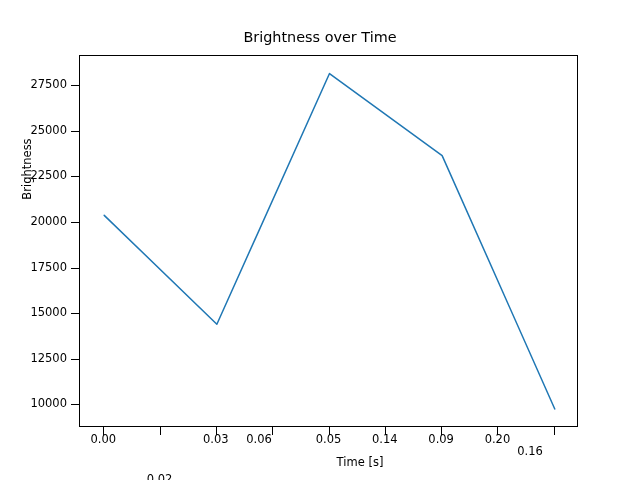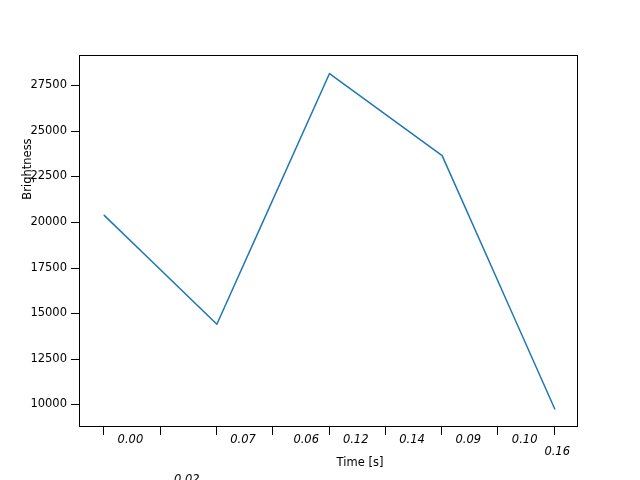--- a/index.html
+++ b/index.html
@@ -94,32 +94,32 @@
     position: absolute;
     top: 372px;
     width: 0;
     height: 8px;
     border-left: 1.1px solid #000000;
   }
   .x-tick-label {
     position: absolute;
     top: 434px;
     width: 80px;
-    text-align: right;
+    text-align: center;
     font-size: 11.5px;
     color: #000000;
     line-height: 1;
-    font-style: italic;
   }
 </style>
 </head>
 <body>
 
 <div id="figure">
 
+  <div id="chart-title">Brightness over Time</div>
 
   <div id="y-axis-label">Brightness</div>
   <div id="x-axis-label">Time [s]</div>
 
   <div id="axes-area">
     <svg id="plot-svg" viewBox="0 0 499 372" preserveAspectRatio="none">
       <polyline id="data-line" fill="none" stroke="#1f77b4" stroke-width="1.5" stroke-linejoin="round" stroke-linecap="round" points="24.22,159.37 136.86,268.19 249.50,17.55 362.14,99.58 474.78,352.95"></polyline>
     </svg>
   </div>
 
@@ -140,28 +140,28 @@
       <div class="y-tick-label" style="top: 124.88px; left: -53px; right: auto;">25000</div>
       <div class="y-tick" style="top: 85.31px; left: 71px;"></div>
       <div class="y-tick-label" style="top: 79.31px; left: -53px; right: auto;">27500</div>
     </div>
   <div id="x-ticks-layer">
       <div class="x-tick" style="left: 103.22px; top: 427px;"></div>
       <div class="x-tick-label" style="left: 63.22px;">0.00</div>
       <div class="x-tick" style="left: 159.54px; top: 427px;"></div>
       <div class="x-tick-label" style="left: 119.54px; margin-top: 40px;">0.02</div>
       <div class="x-tick" style="left: 215.86px; top: 427px;"></div>
-      <div class="x-tick-label" style="left: 175.86px;">0.07</div>
+      <div class="x-tick-label" style="left: 175.86px;">0.03</div>
       <div class="x-tick" style="left: 272.18px; top: 427px;"></div>
-      <div class="x-tick-label" style="left: 239px;">0.06</div>
+      <div class="x-tick-label" style="left: 219px;">0.06</div>
       <div class="x-tick" style="left: 328.5px; top: 427px;"></div>
-      <div class="x-tick-label" style="left: 288.5px;">0.12</div>
+      <div class="x-tick-label" style="left: 288.5px;">0.05</div>
       <div class="x-tick" style="left: 384.82px; top: 427px;"></div>
       <div class="x-tick-label" style="left: 344.82px;">0.14</div>
       <div class="x-tick" style="left: 441.14px; top: 427px;"></div>
       <div class="x-tick-label" style="left: 401.14px;">0.09</div>
       <div class="x-tick" style="left: 497.46px; top: 427px;"></div>
-      <div class="x-tick-label" style="left: 457.46px;">0.10</div>
+      <div class="x-tick-label" style="left: 457.46px;">0.20</div>
       <div class="x-tick" style="left: 553.78px; top: 427px;"></div>
       <div class="x-tick-label" style="left: 490px; margin-top: 12px;">0.16</div>
     </div>
 
 </div>
 
 </body></html>

